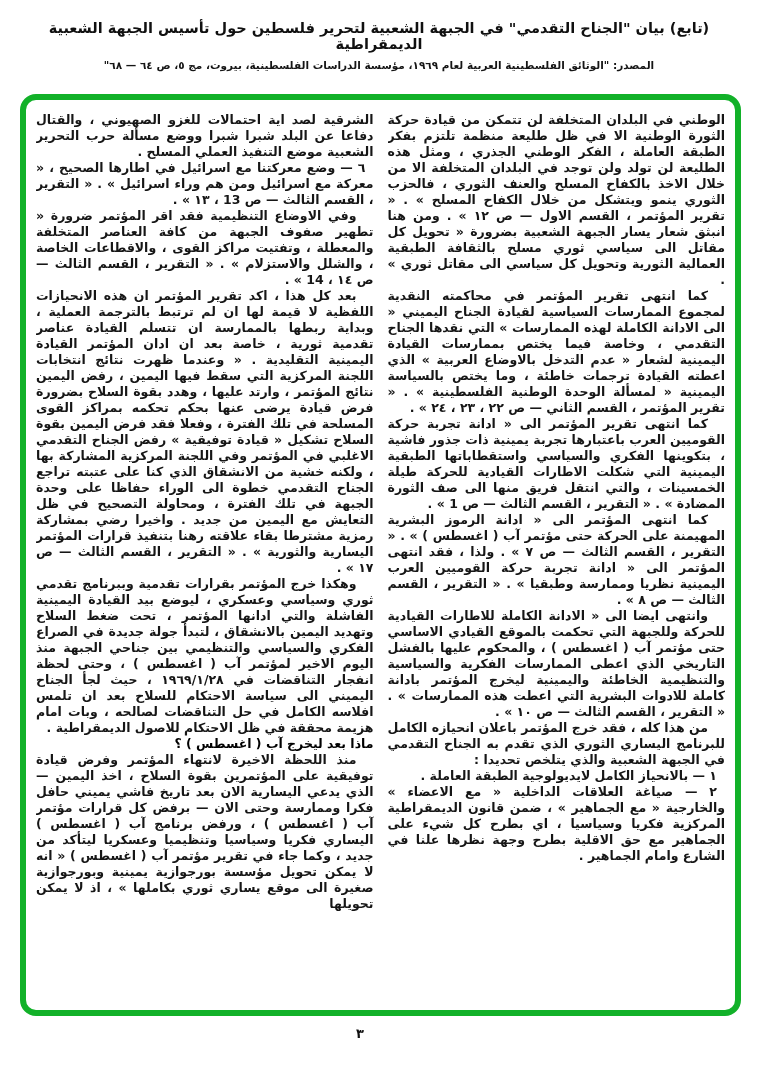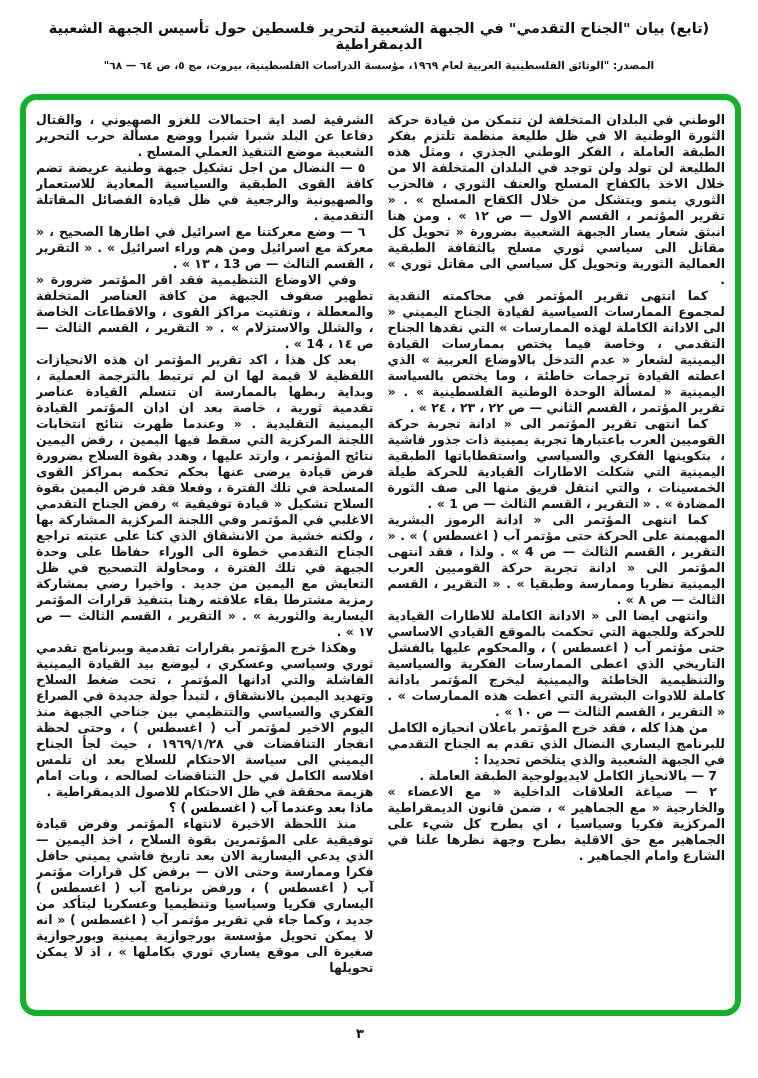--- a/index.html
+++ b/index.html
@@ -97,34 +97,33 @@
     <div class="doc-title">(تابع) بيان "الجناح التقدمي" في الجبهة الشعبية لتحرير فلسطين حول تأسيس الجبهة الشعبية الديمقراطية</div>
     <div class="doc-source">المصدر: "الوثائق الفلسطينية العربية لعام ١٩٦٩، مؤسسة الدراسات الفلسطينية، بيروت، مج ٥، ص ٦٤ — ٦٨"</div>
   </header>
 
   <main class="content-box" style="border-color: rgb(18, 177, 41);">
     <div class="columns">
       <section class="col" id="col-right">
           <p class="para style-continuation"><b>الوطني </b>في البلدان المتخلفة لن تتمكن من قيادة حركة الثورة الوطنية الا في ظل طليعة منظمة تلتزم بفكر الطبقة العاملة ، الفكر الوطني الجذري ، ومثل هذه الطليعة لن تولد ولن توجد في البلدان المتخلفة الا من خلال الاخذ بالكفاح المسلح والعنف الثوري ، فالحزب الثوري ينمو ويتشكل من خلال الكفاح المسلح » . « تقرير المؤتمر ، القسم الاول — ص ١٢ » . ومن هنا انبثق شعار يسار الجبهة الشعبية بضرورة « تحويل كل مقاتل الى سياسي ثوري مسلح بالثقافة الطبقية العمالية الثورية وتحويل كل سياسي الى مقاتل ثوري » .</p>
           <p class="para style-indent">كما انتهى تقرير المؤتمر في محاكمته النقدية لمجموع الممارسات السياسية لقيادة الجناح اليميني « الى الادانة الكاملة لهذه الممارسات » التي نقدها الجناح التقدمي ، وخاصة فيما يختص بممارسات القيادة اليمينية لشعار « عدم التدخل بالاوضاع العربية » الذي اعطته القيادة ترجمات خاطئة ، وما يختص بالسياسة اليمينية « لمسألة الوحدة الوطنية الفلسطينية » . « تقرير المؤتمر ، القسم الثاني — ص ٢٢ ، ٢٣ ، ٢٤ » .</p>
           <p class="para style-indent">كما انتهى تقرير المؤتمر الى « ادانة تجربة حركة القوميين العرب باعتبارها تجربة يمينية ذات جذور فاشية ، بتكوينها الفكري والسياسي واستقطاباتها الطبقية اليمينية التي شكلت الاطارات القيادية للحركة طيلة الخمسينات ، والتي انتقل فريق منها الى صف الثورة المضادة » . « التقرير ، القسم الثالث — ص 1 » .</p>
-          <p class="para style-indent">كما انتهى المؤتمر الى « ادانة الرموز البشرية المهيمنة على الحركة حتى مؤتمر آب ( اغسطس ) » . « التقرير ، القسم الثالث — ص 4 » . ولذا ، فقد انتهى المؤتمر الى « ادانة تجربة حركة القوميين العرب اليمينية نظريا وممارسة وطبقيا » . « التقرير ، القسم الثالث — ص ٨ » .</p>
+          <p class="para style-indent">كما انتهى المؤتمر الى « ادانة الرموز البشرية المهيمنة على الحركة حتى مؤتمر آب ( اغسطس ) » . « التقرير ، القسم الثالث — ص ٧ » . ولذا ، فقد انتهى المؤتمر الى « ادانة تجربة حركة القوميين العرب اليمينية نظريا وممارسة وطبقيا » . « التقرير ، القسم الثالث — ص ٨ » .</p>
           <p class="para style-indent">وانتهى ايضا الى « الادانة الكاملة للاطارات القيادية للحركة وللجبهة التي تحكمت بالموقع القيادي الاساسي حتى مؤتمر آب ( اغسطس ) ، والمحكوم عليها بالفشل التاريخي الذي اعطى الممارسات الفكرية والسياسية والتنظيمية الخاطئة واليمينية ليخرج المؤتمر بادانة كاملة للادوات البشرية التي اعطت هذه الممارسات » . « التقرير ، القسم الثالث — ص ١٠ » .</p>
-          <p class="para style-indent">من هذا كله ، فقد خرج المؤتمر باعلان انحيازه الكامل للبرنامج اليساري النضال الذي تقدم به الجناح التقدمي في الجبهة الشعبية والذي يتلخص تحديدا :</p>
-          <p class="para style-list">7 — بالانحياز الكامل لايديولوجية الطبقة العاملة .</p>
+          <p class="para style-indent">من هذا كله ، فقد خرج المؤتمر باعلان انحيازه الكامل للبرنامج اليساري الثوري الذي تقدم به الجناح التقدمي في الجبهة الشعبية والذي يتلخص تحديدا :</p>
+          <p class="para style-list">١ — بالانحياز الكامل لايديولوجية الطبقة العاملة .</p>
           <p class="para style-list">٢ — صياغة العلاقات الداخلية « مع الاعضاء » والخارجية « مع الجماهير » ، ضمن قانون الديمقراطية المركزية فكريا وسياسيا ، اي بطرح كل شيء على الجماهير مع حق الاقلية بطرح وجهة نظرها علنا في الشارع وامام الجماهير .</p>
         </section>
       <section class="col" id="col-left">
           <p class="para style-continuation">الشرقية لصد اية احتمالات للغزو الصهيوني ، والقتال دفاعا عن البلد شبرا شبرا ووضع مسألة حرب التحرير الشعبية موضع التنفيذ العملي المسلح .</p>
-          <p class="para style-list">٥ — النضال من اجل تشكيل جبهة وطنية عريضة تضم كافة القوى الطبقية والسياسية المعادية للاستعمار والصهيونية والرجعية في ظل قيادة الفصائل المقاتلة التقدمية .</p>
           <p class="para style-list">٦ — وضع معركتنا مع اسرائيل في اطارها الصحيح ، « معركة مع اسرائيل ومن هم وراء اسرائيل » . « التقرير ، القسم الثالث — ص 13 ، ١٣ » .</p>
           <p class="para style-indent">وفي الاوضاع التنظيمية فقد اقر المؤتمر ضرورة « تطهير صفوف الجبهة من كافة العناصر المتخلفة والمعطلة ، وتفتيت مراكز القوى ، والاقطاعات الخاصة ، والشلل والاستزلام » . « التقرير ، القسم الثالث — ص ١٤ ، 14 » .</p>
           <p class="para style-indent">بعد كل هذا ، اكد تقرير المؤتمر ان هذه الانحيازات اللفظية لا قيمة لها ان لم ترتبط بالترجمة العملية ، وبداية ربطها بالممارسة ان تتسلم القيادة عناصر تقدمية ثورية ، خاصة بعد ان ادان المؤتمر القيادة اليمينية التقليدية . « وعندما ظهرت نتائج انتخابات اللجنة المركزية التي سقط فيها اليمين ، رفض اليمين نتائج المؤتمر ، وارتد عليها ، وهدد بقوة السلاح بضرورة فرض قيادة يرضى عنها بحكم تحكمه بمراكز القوى المسلحة في تلك الفترة ، وفعلا فقد فرض اليمين بقوة السلاح تشكيل « قيادة توفيقية » رفض الجناح التقدمي الاغلبي في المؤتمر وفي اللجنة المركزية المشاركة بها ، ولكنه خشية من الانشقاق الذي كنا على عتبته تراجع الجناح التقدمي خطوة الى الوراء حفاظا على وحدة الجبهة في تلك الفترة ، ومحاولة التصحيح في ظل التعايش مع اليمين من جديد . واخيرا رضي بمشاركة رمزية مشترطا بقاء علاقته رهنا بتنفيذ قرارات المؤتمر اليسارية والثورية » . « التقرير ، القسم الثالث — ص ١٧ » .</p>
           <p class="para style-indent">وهكذا خرج المؤتمر بقرارات تقدمية وببرنامج تقدمي ثوري وسياسي وعسكري ، ليوضع بيد القيادة اليمينية الفاشلة والتي ادانها المؤتمر ، تحت ضغط السلاح وتهديد اليمين بالانشقاق ، لتبدأ جولة جديدة في الصراع الفكري والسياسي والتنظيمي بين جناحي الجبهة منذ اليوم الاخير لمؤتمر آب ( اغسطس ) ، وحتى لحظة انفجار التناقضات في ١٩٦٩/١/٢٨ ، حيث لجأ الجناح اليميني الى سياسة الاحتكام للسلاح بعد ان تلمس افلاسه الكامل في حل التناقضات لصالحه ، وبات امام هزيمة محققة في ظل الاحتكام للاصول الديمقراطية .</p>
-          <p class="para style-heading">ماذا بعد وعندما آب ( اغسطس ) ؟</p>
+          <p class="para style-heading">ماذا بعد ليخرج آب ( اغسطس ) ؟</p>
           <p class="para style-indent">منذ اللحظة الاخيرة لانتهاء المؤتمر وفرض قيادة توفيقية على المؤتمرين بقوة السلاح ، اخذ اليمين — الذي يدعي اليسارية الان بعد تاريخ فاشي يميني حافل فكرا وممارسة وحتى الان — برفض كل قرارات مؤتمر آب ( اغسطس ) ، ورفض برنامج آب ( اغسطس ) اليساري فكريا وسياسيا وتنظيميا وعسكريا ليتأكد من جديد ، وكما جاء في تقرير مؤتمر آب ( اغسطس ) « انه لا يمكن تحويل مؤسسة بورجوازية يمينية وبورجوازية صغيرة الى موقع يساري ثوري بكاملها » ، اذ لا يمكن تحويلها</p>
         </section>
     </div>
   </main>
 
   <div class="page-number">٣</div>
 
 </div>
 
 </body></html>

